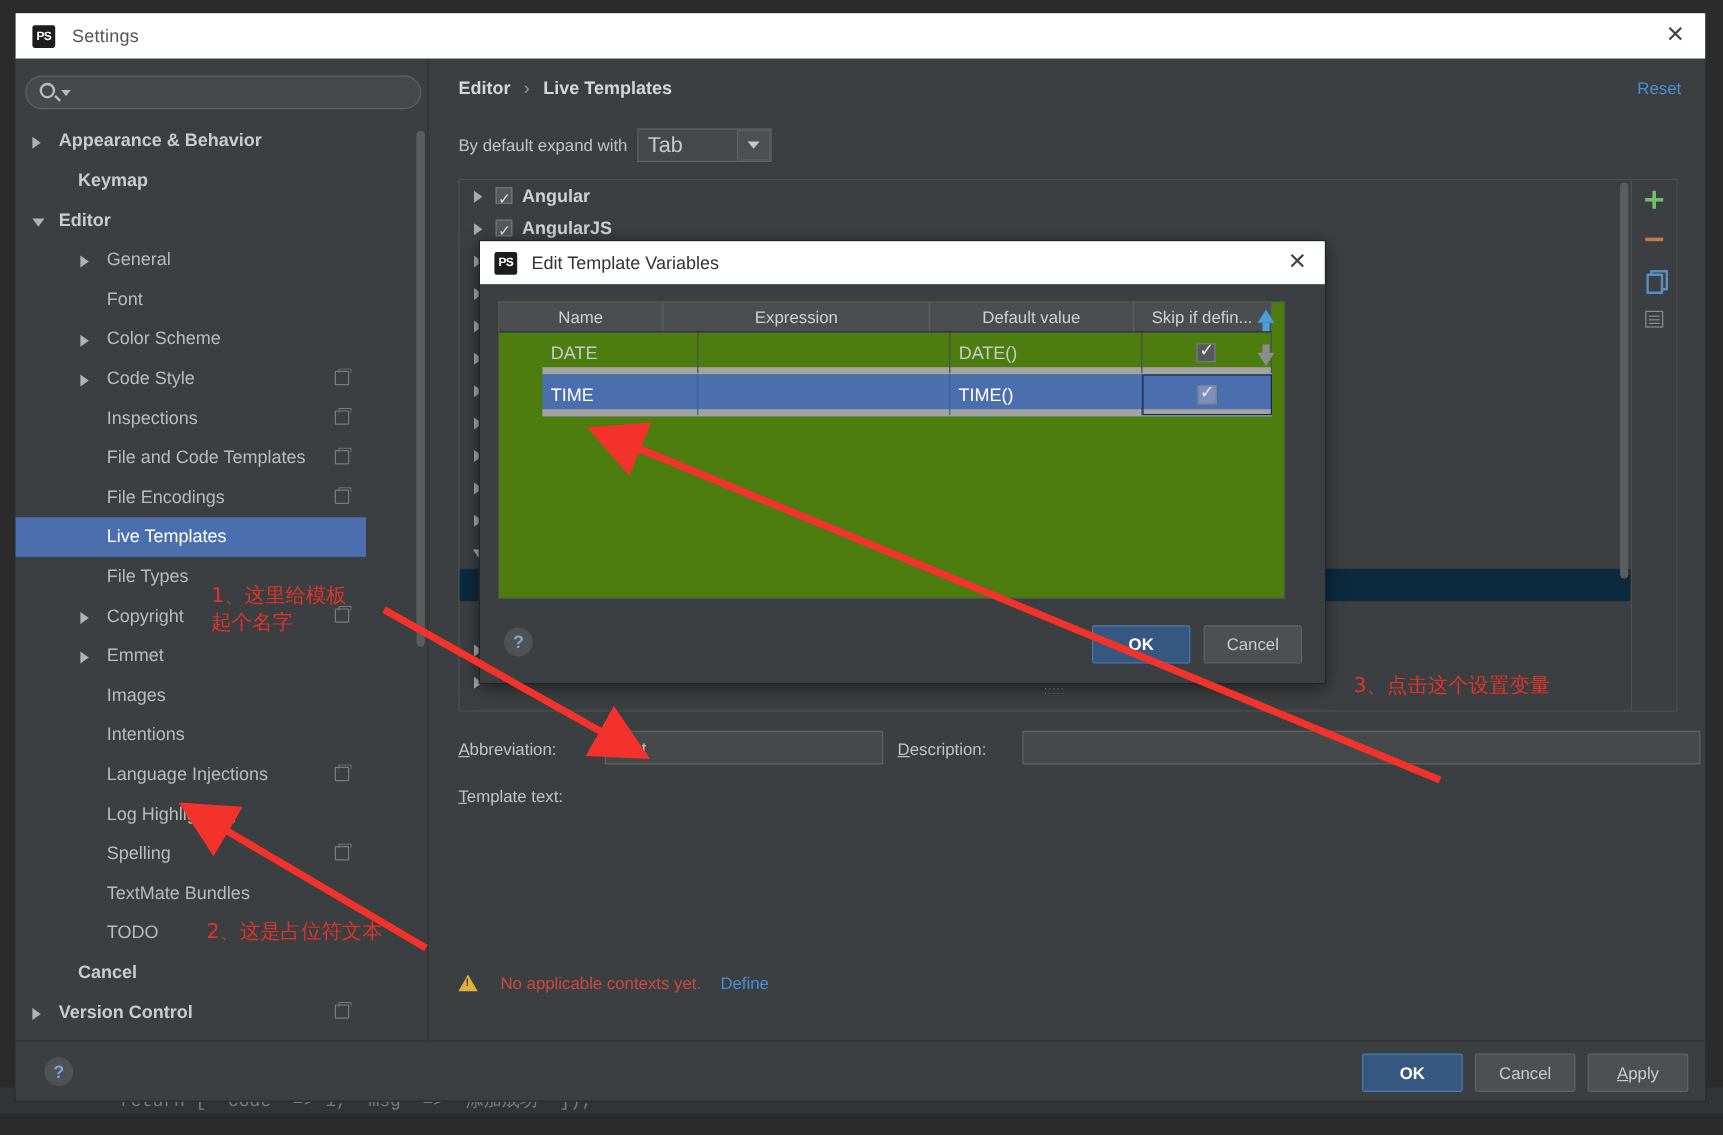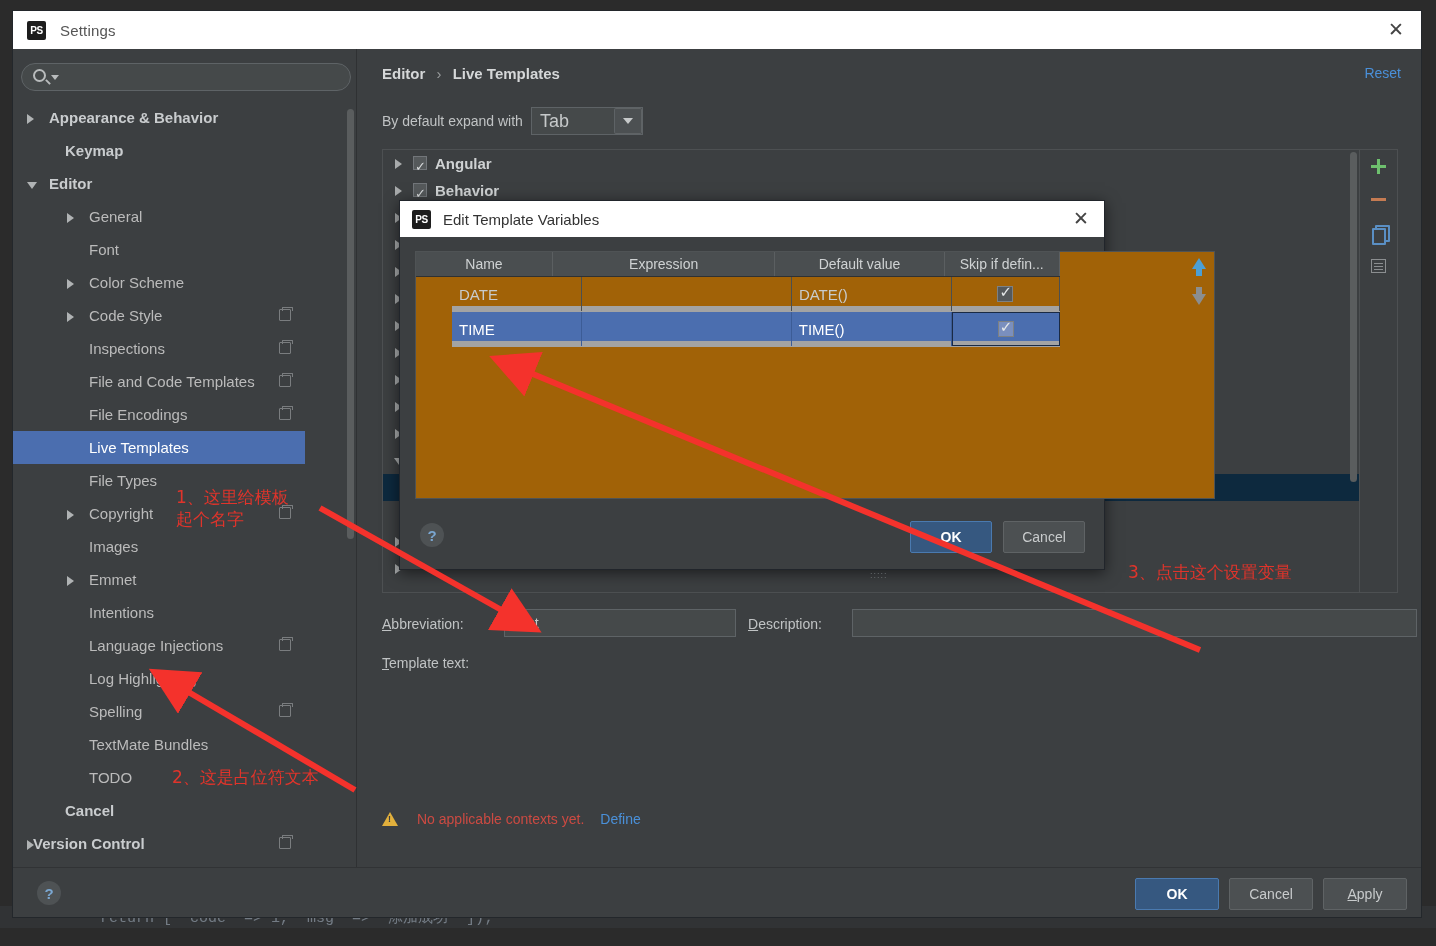--- a/index.html
+++ b/index.html
@@ -292,22 +292,22 @@
   .modal-title .mt { margin-left: 12px; font-size: 15px; color: #333; }
   .modal-close {
     position: absolute; right: 12px; top: 7px; width: 22px; height: 22px;
     color: #444; font-size: 19px; line-height: 20px; text-align: center;
     font-family: "DejaVu Sans", sans-serif; cursor: pointer;
   }
   .modal-body {
     position: absolute; left: 0; top: 36px; width: 704px; height: 332px; background: #3c3f41;
   }
   .vt-wrap {
-    position: absolute; left: 15px; top: 14px; width: 800px; height: 248px;
-    border: 1px solid #4f5355; background: #a16207;
+    position: absolute; left: 15px; top: 14px; width: 656px; height: 248px;
+    border: 1px solid #4f5355; background: #4d7c0f;
   }
   .vtable { position: absolute; left: 0; top: 0; width: 644px; height: 246px; }
   .vt-head { display: flex; height: 25px; background: #4a4e50; border-bottom: 1px solid #2f3133; }
   .vt-head div {
     font-size: 14px; color: #cfd2d3; display: flex; align-items: center;
     justify-content: center; border-right: 1px solid #5b5f61; height: 24px;
   }
   .vt-row { display: flex; height: 35px; border-bottom: 6px solid #a3a3a3; margin-left: 36px; }
   .vt-row > div {
     font-size: 15px; color: #c8cbcc; display: flex; align-items: center;
@@ -450,27 +450,27 @@
             </div>
             <div class="tnode">
               <span class="lbl" style="left:76px">File Types</span>
             </div>
             <div class="tnode">
               <span class="arrow" style="left:54px"></span>
               <span class="lbl" style="left:76px">Copyright</span>
               <span class="copybadge"></span>
             </div>
             <div class="tnode">
-              <span class="lbl" style="left:76px">Images</span>
-            </div>
-            <div class="tnode">
               <span class="arrow" style="left:54px"></span>
               <span class="lbl" style="left:76px">Emmet</span>
             </div>
             <div class="tnode">
+              <span class="lbl" style="left:76px">Images</span>
+            </div>
+            <div class="tnode">
               <span class="lbl" style="left:76px">Intentions</span>
             </div>
             <div class="tnode">
               <span class="lbl" style="left:76px">Language Injections</span>
               <span class="copybadge"></span>
             </div>
             <div class="tnode">
               <span class="lbl" style="left:76px">Log Highlighting</span>
             </div>
             <div class="tnode">
@@ -481,21 +481,21 @@
               <span class="lbl" style="left:76px">TextMate Bundles</span>
             </div>
             <div class="tnode">
               <span class="lbl" style="left:76px">TODO</span>
             </div>
             <div class="tnode bold">
               <span class="lbl" style="left:52px">Cancel</span>
             </div>
             <div class="tnode bold">
               <span class="arrow" style="left:14px"></span>
-              <span class="lbl" style="left:20px">Version Control</span>
+              <span class="lbl" style="left:36px">Version Control</span>
               <span class="copybadge"></span>
             </div>
           </div>
         <div class="left-scroll"></div>
       </div>
 
       <div class="right-pane">
 
         <div class="breadcrumb">
           <span>Editor</span>
@@ -517,21 +517,21 @@
         <div class="tmpl-area">
           <div class="tmpl-list" id="tmpl-list">
               <div class="trow">
                 <span class="arr"></span>
                 <span class="cbx"></span>
                 <span class="tlbl">Angular</span>
               </div>
               <div class="trow">
                 <span class="arr"></span>
                 <span class="cbx"></span>
-                <span class="tlbl">Behavior</span>
+                <span class="tlbl">AngularJS</span>
               </div>
               <div class="trow">
                 <span class="arr"></span>
               </div>
               <div class="trow">
                 <span class="arr"></span>
               </div>
               <div class="trow">
                 <span class="arr"></span>
               </div>

